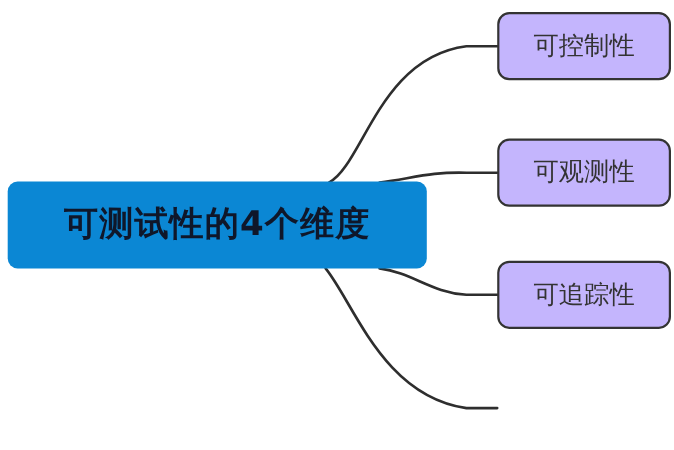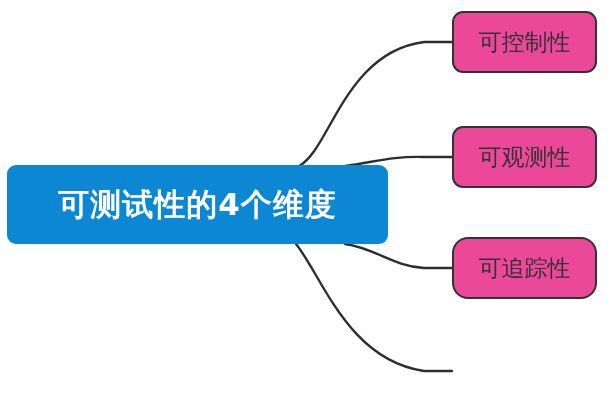--- a/index.html
+++ b/index.html
@@ -48,47 +48,47 @@
     height: 79px;
     background: #0b87d4;
     border-radius: 9px;
     z-index: 3;
     display: flex;
     align-items: center;
     justify-content: center;
     box-sizing: border-box;
   }
   .root-label {
-    color: #ffffff;
+    color: #0f172a;
     font-size: 31px;
     font-weight: bold;
     letter-spacing: 1px;
     line-height: 1;
     white-space: nowrap;
     user-select: none;
   }
 
   
   .child-node {
     position: absolute;
     left: 452px;
-    width: 145px;
+    width: 158px;
     height: 62px;
-    background: #ec4899;
+    background: #c4b5fd;
     border: 2.5px solid #333333;
     border-radius: 11px;
     box-sizing: border-box;
     z-index: 3;
     display: flex;
     align-items: center;
     justify-content: center;
   }
   .child-node.n0 { top: 11px; }
   .child-node.n1 { top: 126px; }
-  .child-node.n2 { top: 237px; border-radius: 16px; }
+  .child-node.n2 { top: 237px; }
   .child-node.n3 { top: 340px; }
 
   .child-label {
     color: #333333;
     font-size: 23px;
     font-weight: normal;
     line-height: 1;
     white-space: nowrap;
     user-select: none;
   }

